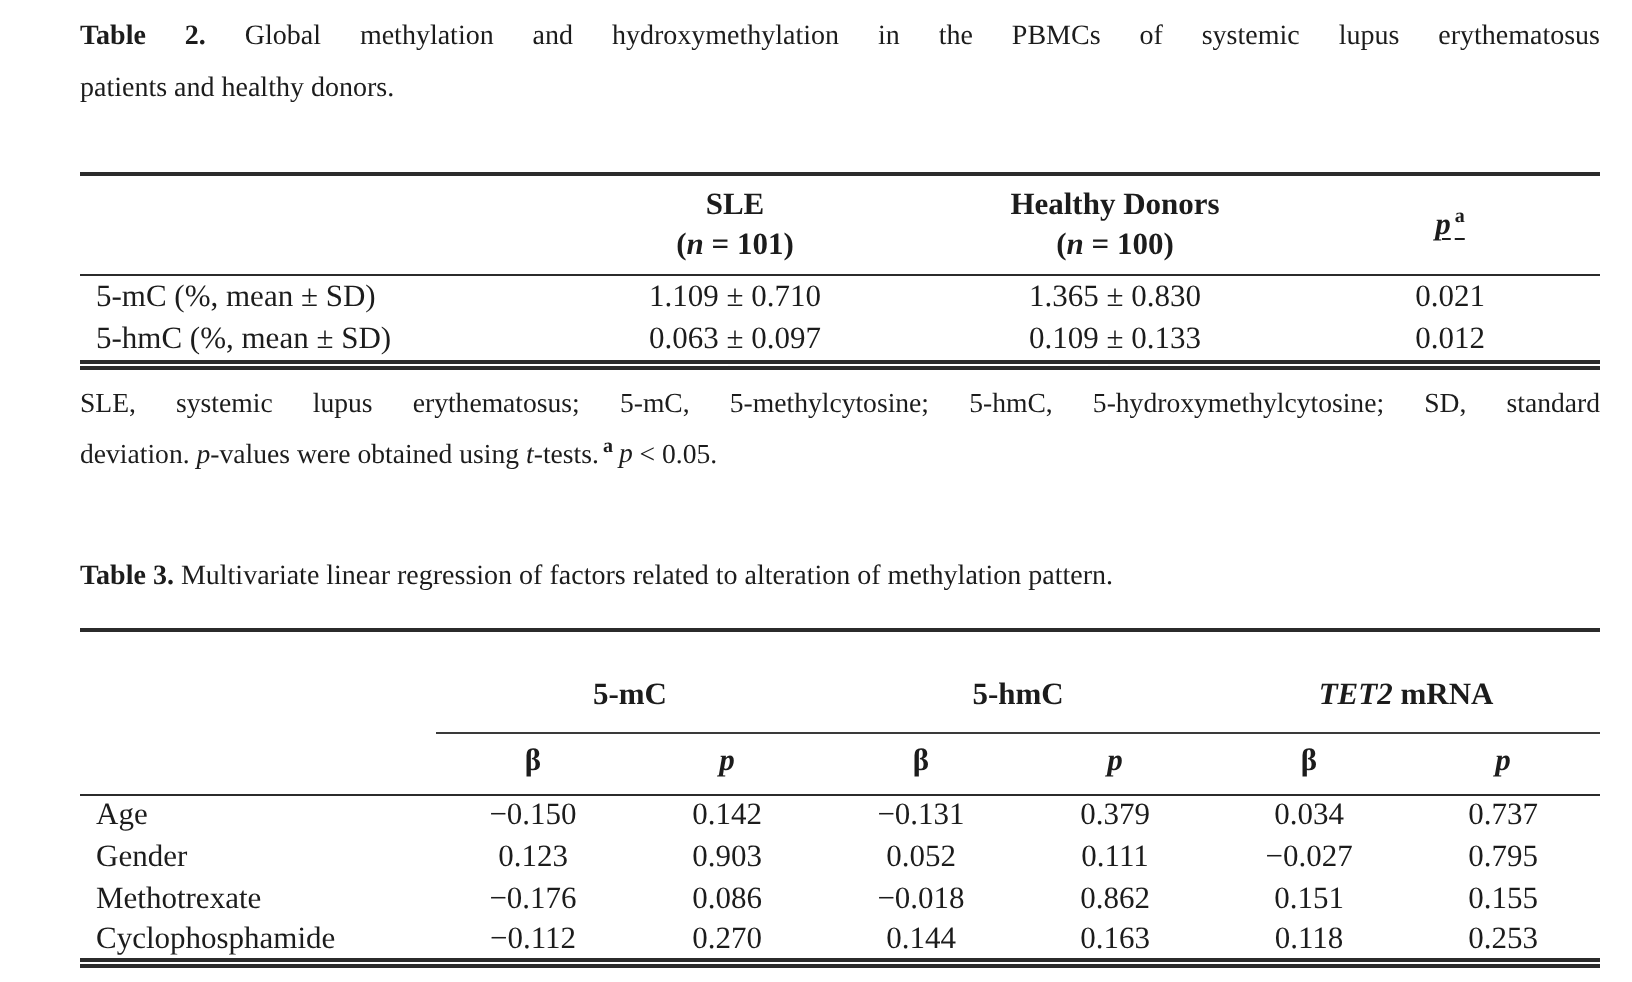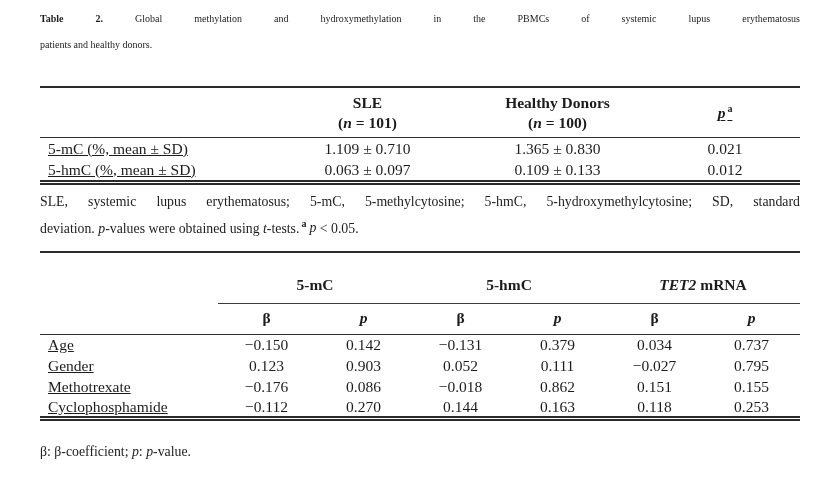--- a/index.html
+++ b/index.html
@@ -3,21 +3,21 @@
 <meta charset="utf-8">
 <style>
   * { margin: 0; padding: 0; box-sizing: border-box; }
   html, body { width: 816px; height: 491px; background: #ffffff; overflow: hidden; }
   body {
     font-family: "Liberation Serif", "DejaVu Serif", serif;
     color: #1c1c1c;
     padding: 6px 16px 0 40px;
   }
   .caption {
-    font-size: 10px;
+    font-size: 14px;
     line-height: 26px;
     text-align: left;
   }
   .cap-line1 { text-align: justify; text-align-last: justify; }
   .bold { font-weight: bold; }
   .it { font-style: italic; }
 
   table.tbl {
     width: 760px;
     border-collapse: collapse;
@@ -26,21 +26,21 @@
     border-bottom: 5px double #2b2b2b;
     font-size: 15.5px;
   }
   
   col.t2c1 { width: 230px; } col.t2c2 { width: 195px; }
   col.t2c3 { width: 185px; } col.t2c4 { width: 150px; }
   
   col.t3c1 { width: 178px; } col.t3c  { width: 97px; }
 
   th, td { font-weight: normal; vertical-align: middle; }
-  .lbl { text-align: left; padding-left: 8px; text-decoration: underline; }
+  .lbl { text-align: left; padding-left: 8px; }
   .ctr { text-align: center; }
 
   
   .t2 { margin-top: 28px; }
   .t2 thead th { border-bottom: 1.5px solid #2b2b2b; padding: 5px 0 4px; }
   .t2 .hline1 { font-weight: bold; line-height: 20px; }
   .t2 .hline2 { font-weight: bold; line-height: 20px; }
   .t2 .pcell  { font-weight: bold; text-decoration: underline; }
   .t2 tbody td { height: 22px; padding: 1px 0; }
   .t2 tbody td.lbl { padding: 1px 0 1px 8px; }
@@ -119,20 +119,21 @@
         <td class="ctr">0.012</td>
       </tr>
     </tbody>
   </table>
 
   <div class="footnote">
     <div class="fn-line1">SLE, systemic lupus erythematosus; 5-mC, 5-methylcytosine; 5-hmC, 5-hydroxymethylcytosine; SD, standard</div>
     <div><span>deviation. </span><span class="it">p</span><span>-values were obtained using </span><span class="it">t</span><span>-tests.</span><sup class="marker">a</sup><span class="it gap-left">p</span><span> &lt; 0.05.</span></div>
   </div>
 
+  <div class="caption caption3"><span class="bold">Table 3.</span><span> Multivariate linear regression of factors related to alteration of methylation pattern.</span></div>
 
   <table class="tbl t3">
     <colgroup>
         <col class="t3c1">
         <col class="t3c">
         <col class="t3c">
         <col class="t3c">
         <col class="t3c">
         <col class="t3c">
         <col class="t3c">

